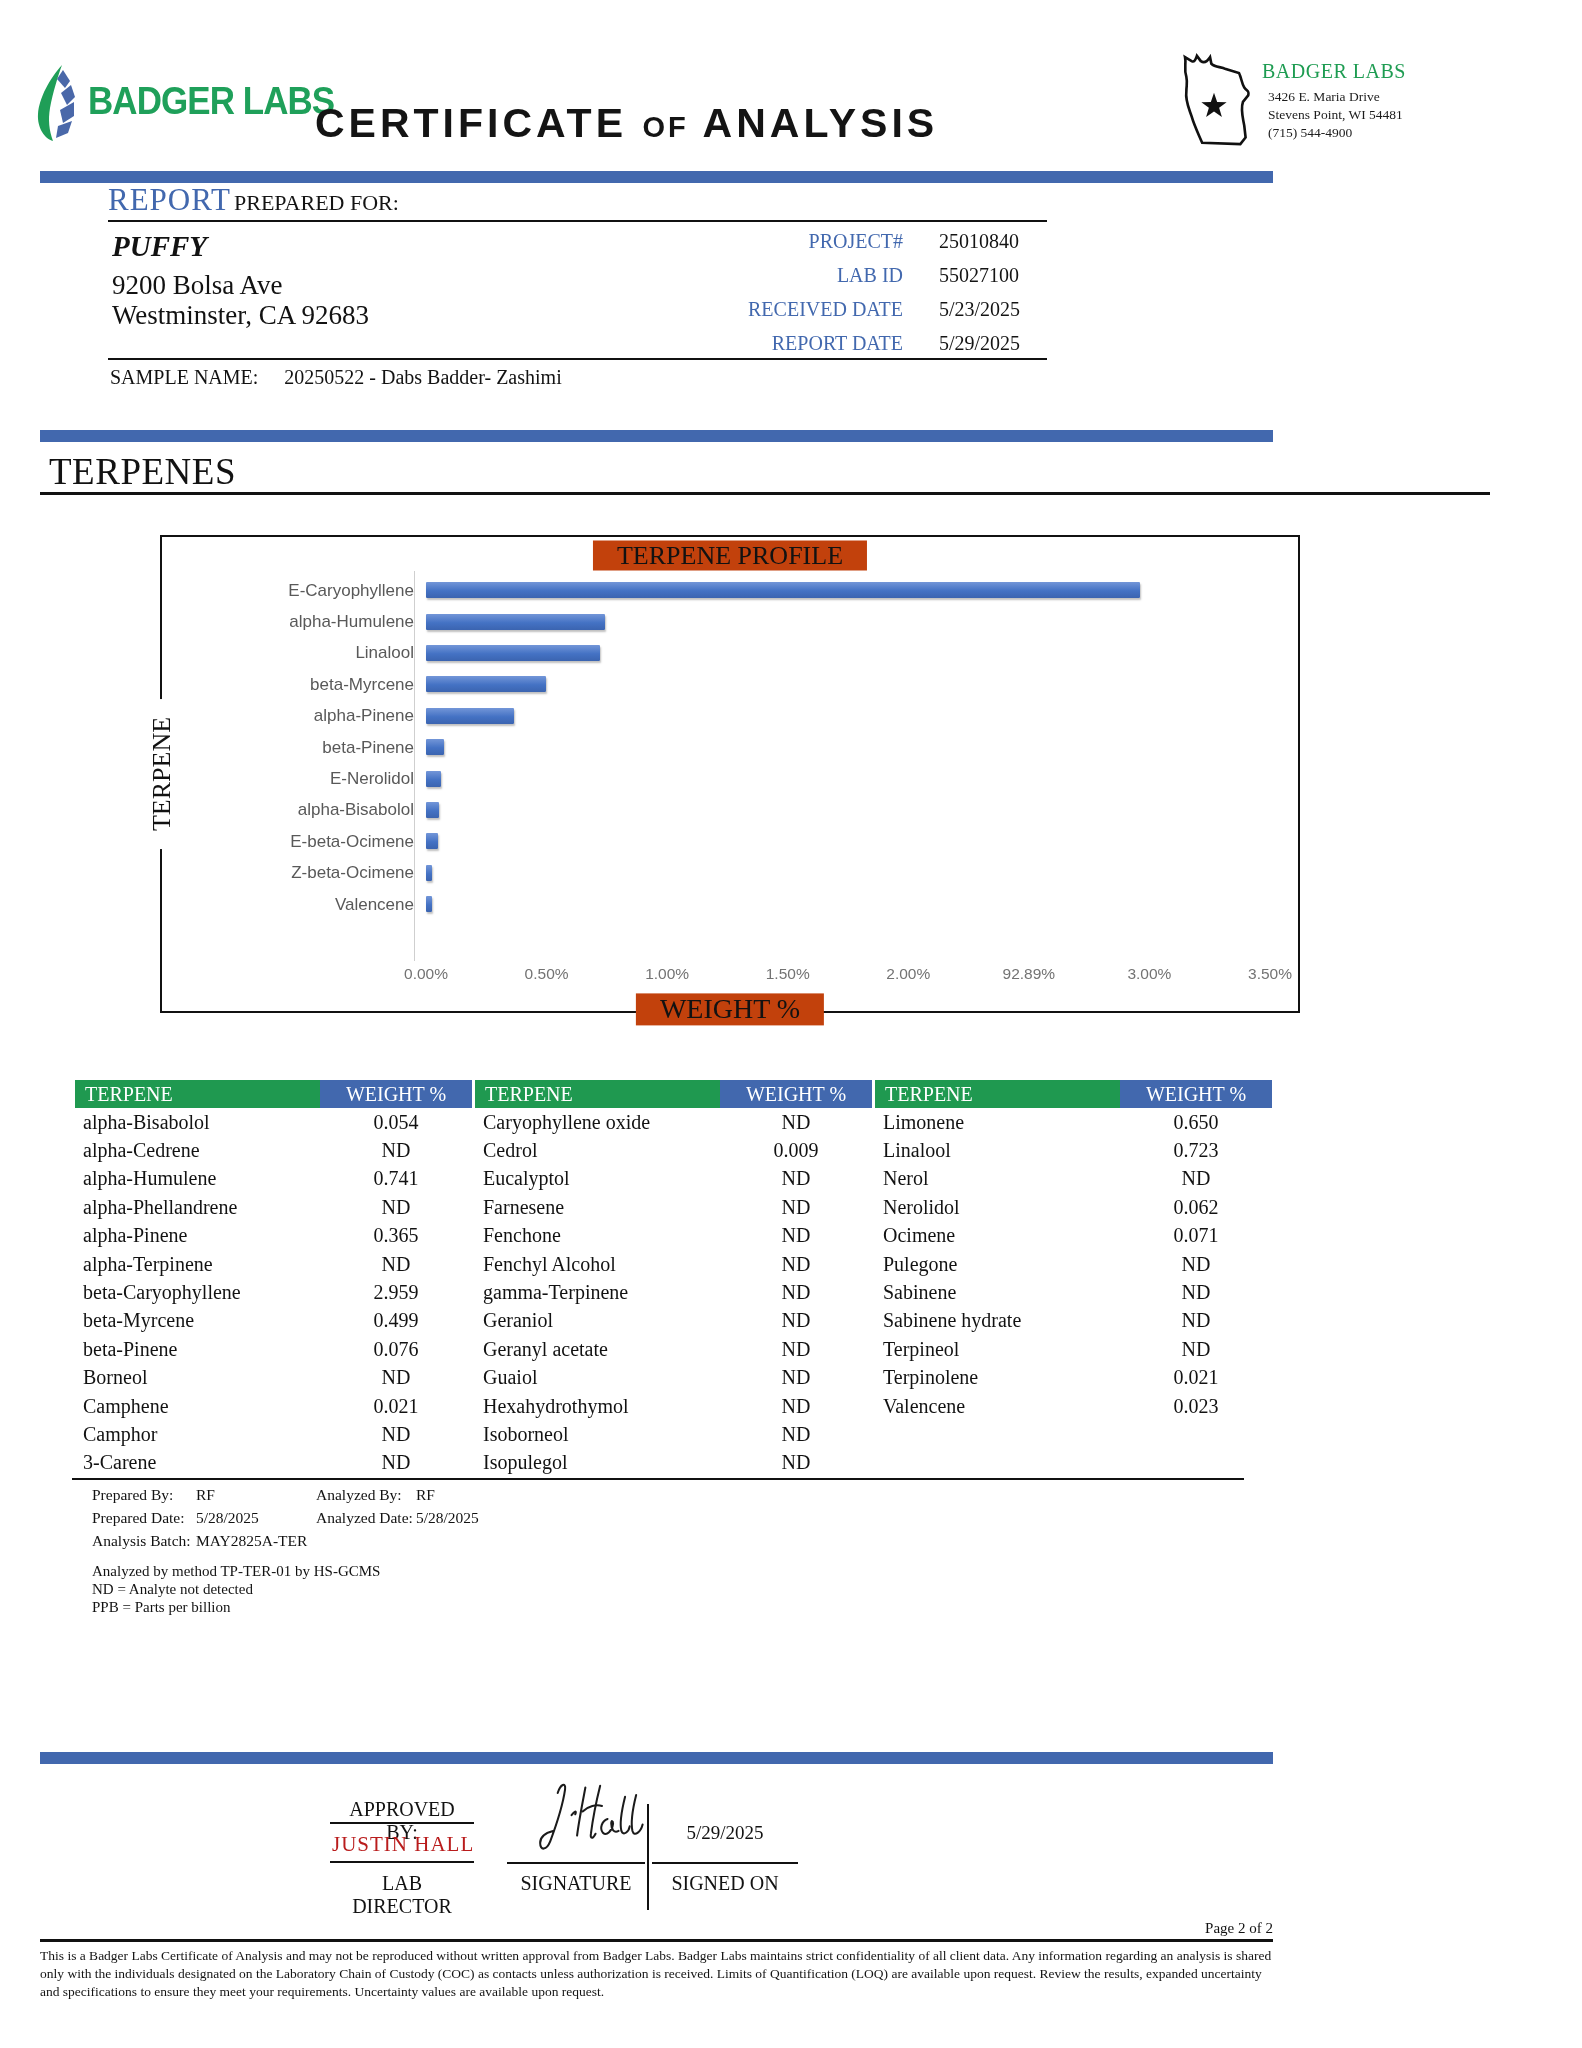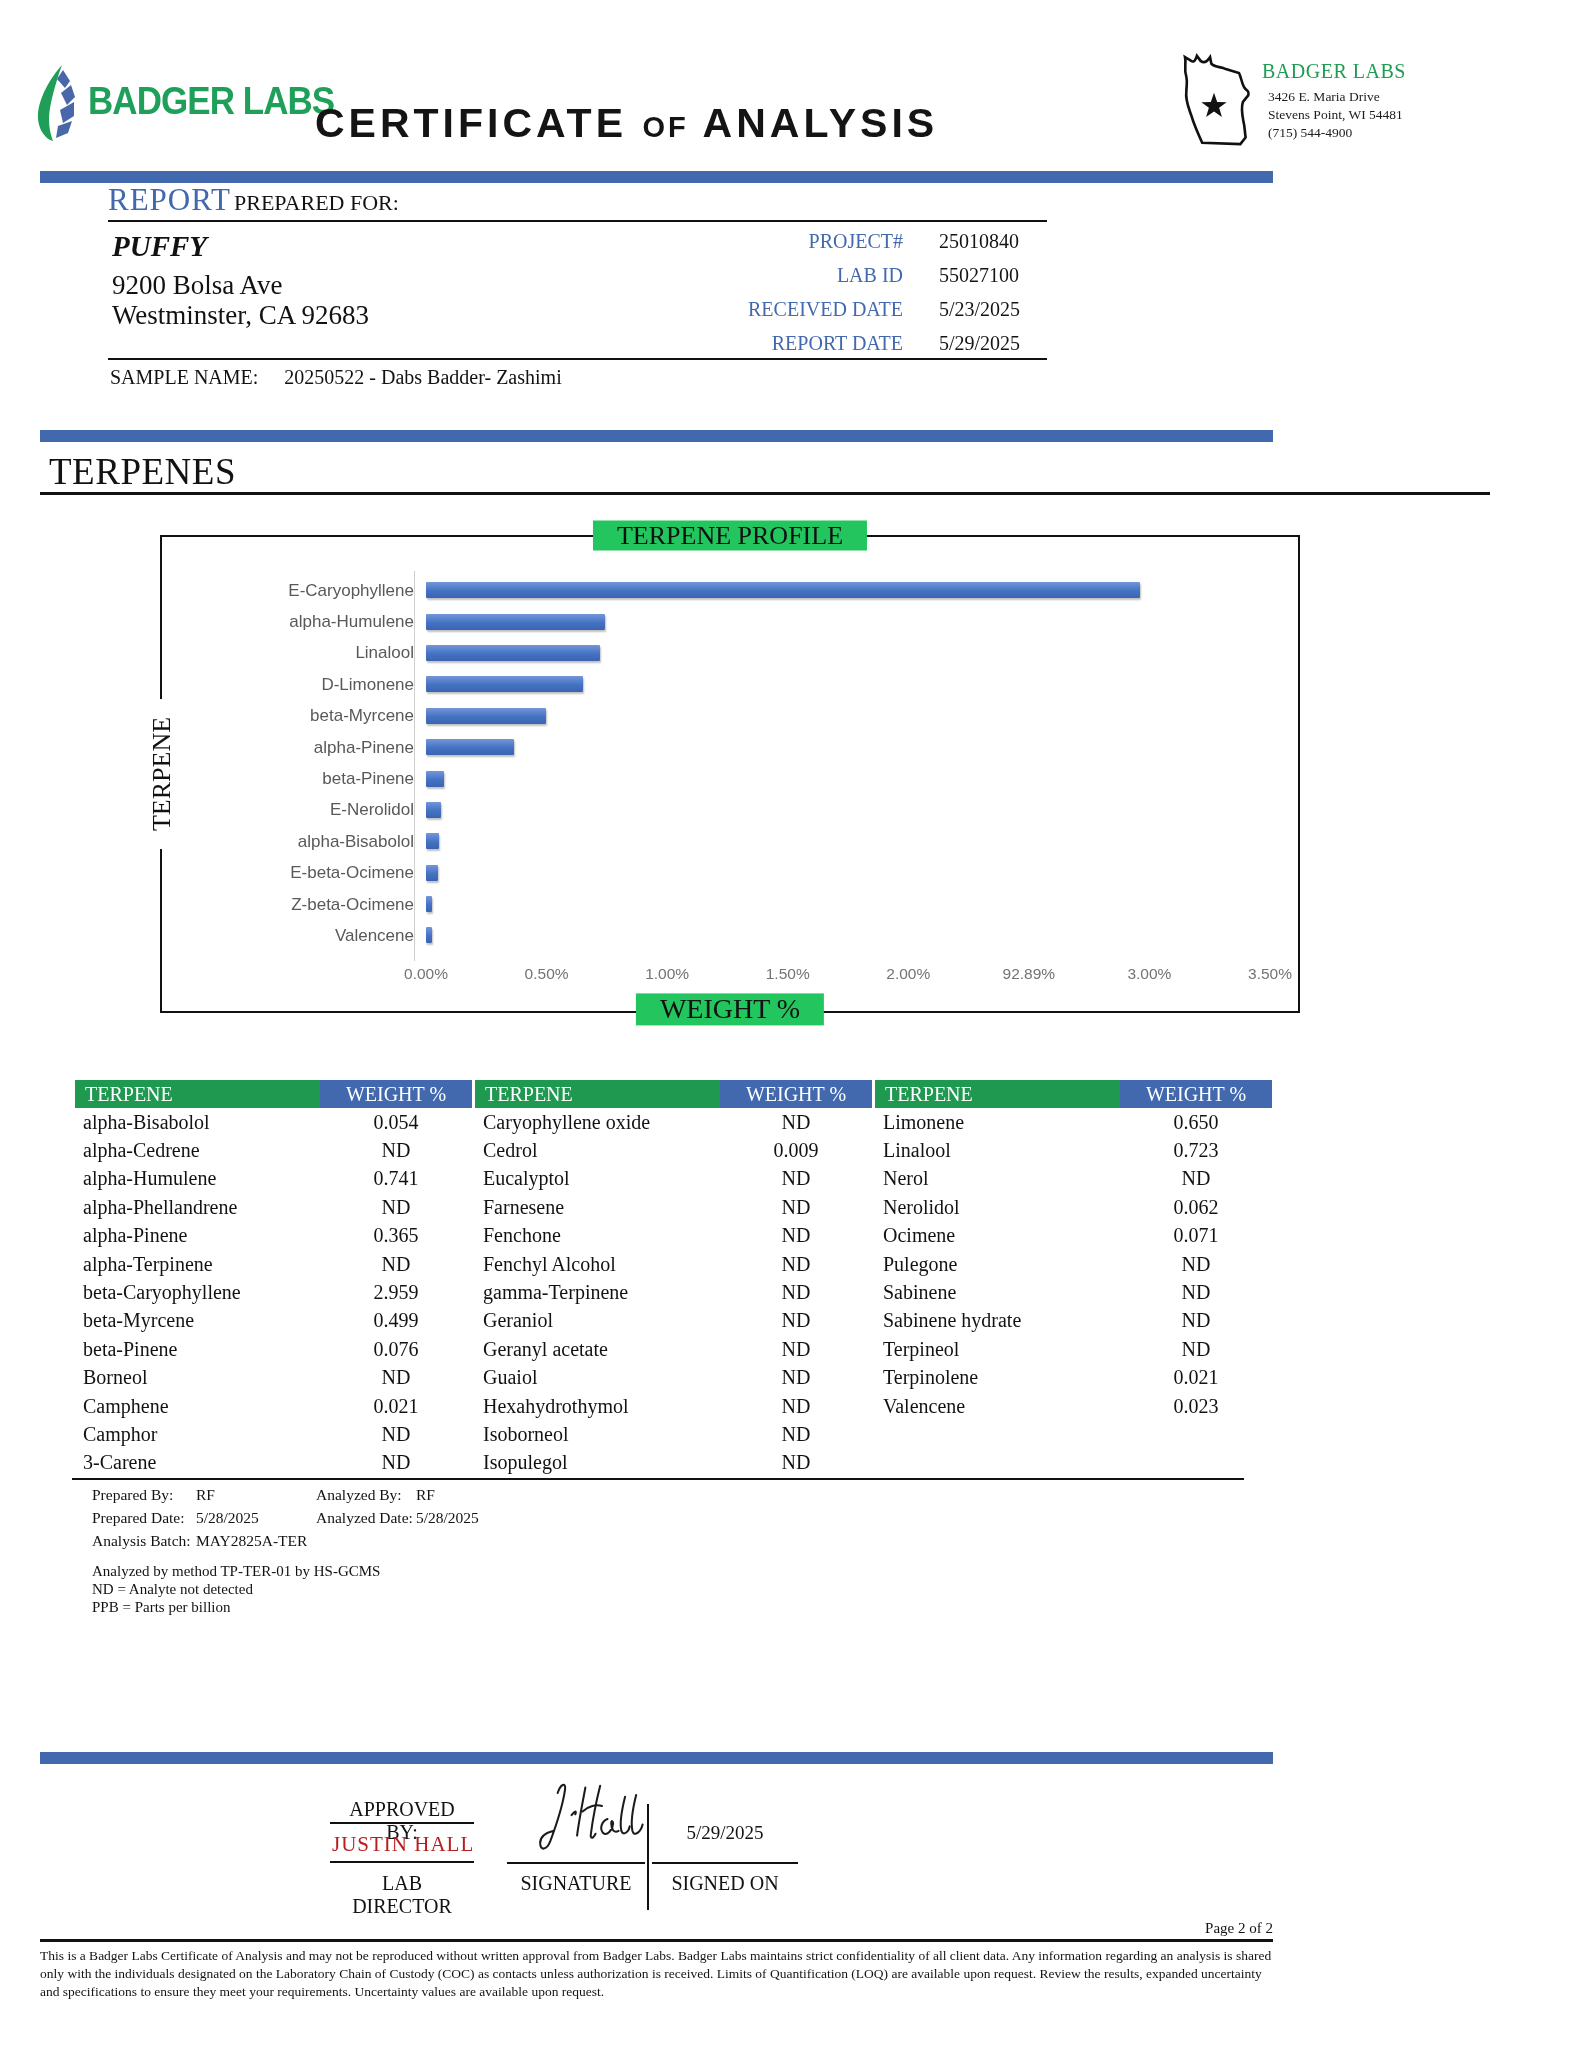--- a/index.html
+++ b/index.html
@@ -27,22 +27,22 @@
   .fld-row{display:flex;align-items:center;height:34px;gap:16px;}
   .fld-label{width:343px;text-align:right;color:#4268AE;font-size:20px;}
   .fld-value{margin-left:20px;font-size:20px;color:#141414;}
   .sample-row{display:flex;align-items:baseline;font-size:20px;}
   .sample-row .val{margin-left:26px;}
 
   .section-title{font-size:37px;letter-spacing:.5px;}
 
   
   .chart-box{border:2px solid #111;background:#fff;}
-  .chart-title,.chart-xlabel{position:absolute;left:50%;background:#22c55e;padding:0 24px;
-      font-size:26px;white-space:nowrap;}
+  .chart-title,.chart-xlabel{position:absolute;left:50%;background:#c2410c;padding:0 24px;
+      font-size:26px;white-space:nowrap;margin-top:20px;}
   .chart-title{top:0;transform:translate(-50%,-55%);}
   .chart-xlabel{bottom:0;transform:translate(-50%,45%);font-size:28px;}
   .chart-ylabel{position:absolute;left:0;top:50%;transform:translate(-50%,-50%) rotate(-90deg);
       background:#fff;padding:0 18px;font-size:26px;white-space:nowrap;}
   .crow{display:flex;align-items:center;height:31.4px;}
   .crow .clabel{width:240px;padding-right:12px;text-align:right;
       font-family:"Liberation Sans",sans-serif;font-size:17px;color:#595959;white-space:nowrap;}
   .crow .ctrack{position:relative;width:844px;height:31px;}
   .cbar{position:absolute;left:0;top:7px;height:16px;border-radius:1px;
       background:linear-gradient(180deg,#7396d8 0%,#4472c4 55%,#3b64b0 100%);
@@ -169,26 +169,20 @@
             <div class="cbar" style="width: 178.687px;"></div>
           </div>
         </div>
         <div class="crow">
           <span class="clabel">Linalool</span>
           <div class="ctrack">
             <div class="cbar" style="width: 174.346px;"></div>
           </div>
         </div>
         <div class="crow">
-          <span class="clabel">D-Limonene</span>
-          <div class="ctrack">
-            <div class="cbar" style="width: 156.743px;"></div>
-          </div>
-        </div>
-        <div class="crow">
           <span class="clabel">beta-Myrcene</span>
           <div class="ctrack">
             <div class="cbar" style="width: 120.33px;"></div>
           </div>
         </div>
         <div class="crow">
           <span class="clabel">alpha-Pinene</span>
           <div class="ctrack">
             <div class="cbar" style="width: 88.0171px;"></div>
           </div>

